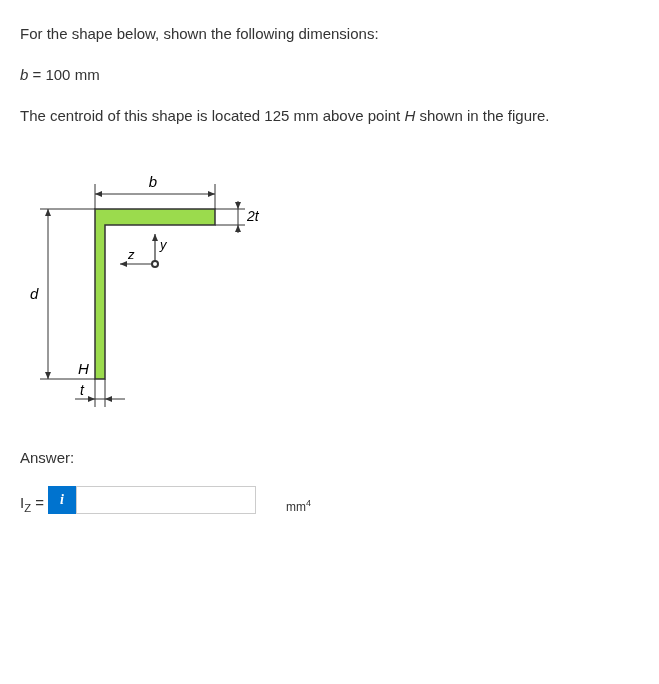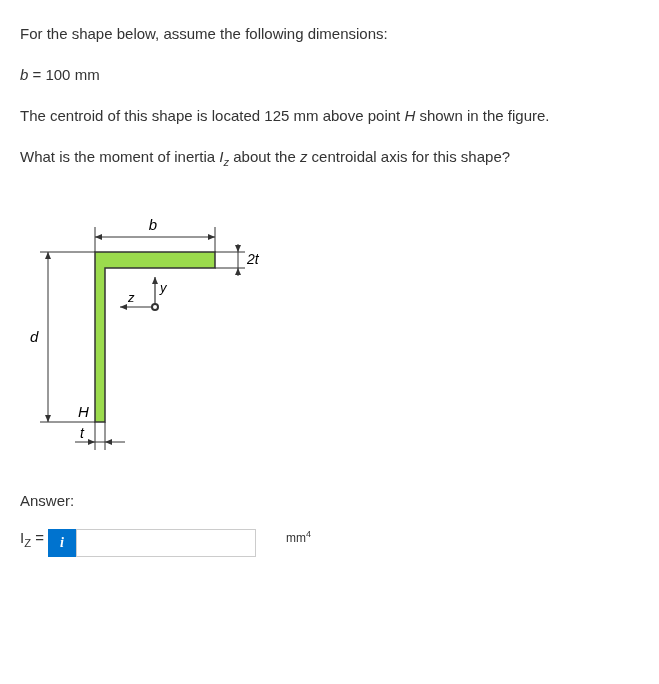--- a/index.html
+++ b/index.html
@@ -40,21 +40,21 @@
       height: 270px;
     }
     .answer-section {
       margin-top: 4px;
     }
     .answer-label {
       margin-bottom: 20px;
     }
     .answer-row {
       display: flex;
-      align-items: flex-start;
+      align-items: flex-end;
       gap: 0;
     }
     .iz-label {
       font-size: 15px;
       margin-right: 4px;
     }
     .info-icon {
       width: 28px;
       height: 28px;
       background: #0073cf;
@@ -76,24 +76,23 @@
     }
     .unit-label {
       margin-left: 30px;
       font-size: 12px;
     }
   </style>
 </head>
 <body>
 
 <div class="problem-text">
-  <p>For the shape below, assume the following dimensions:</p>
+  <p>For the shape below, shown the following dimensions:</p>
   <p><span class="italic">b</span> = 100 mm</p>
   <p>The centroid of this shape is located 125 mm above point <span class="italic">H</span> shown in the figure.</p>
-  <p>What is the moment of inertia <span class="italic">I<span class="sub">z</span></span> about the <span class="italic">z</span> centroidal axis for this shape?</p>
 </div>
 
 <div class="figure-container">
   <svg width="260" height="270" viewBox="0 0 260 270">
 
     <path d="M 75 50 L 195 50 L 195 66 L 85 66 L 85 220 L 75 220 Z" fill="#9bdb4d" stroke="#333" stroke-width="1.5"></path>
 
     <line x1="75" y1="25" x2="75" y2="50" stroke="#333" stroke-width="1"></line>
     <line x1="195" y1="25" x2="195" y2="50" stroke="#333" stroke-width="1"></line>
     <line x1="75" y1="35" x2="195" y2="35" stroke="#333" stroke-width="1"></line>

